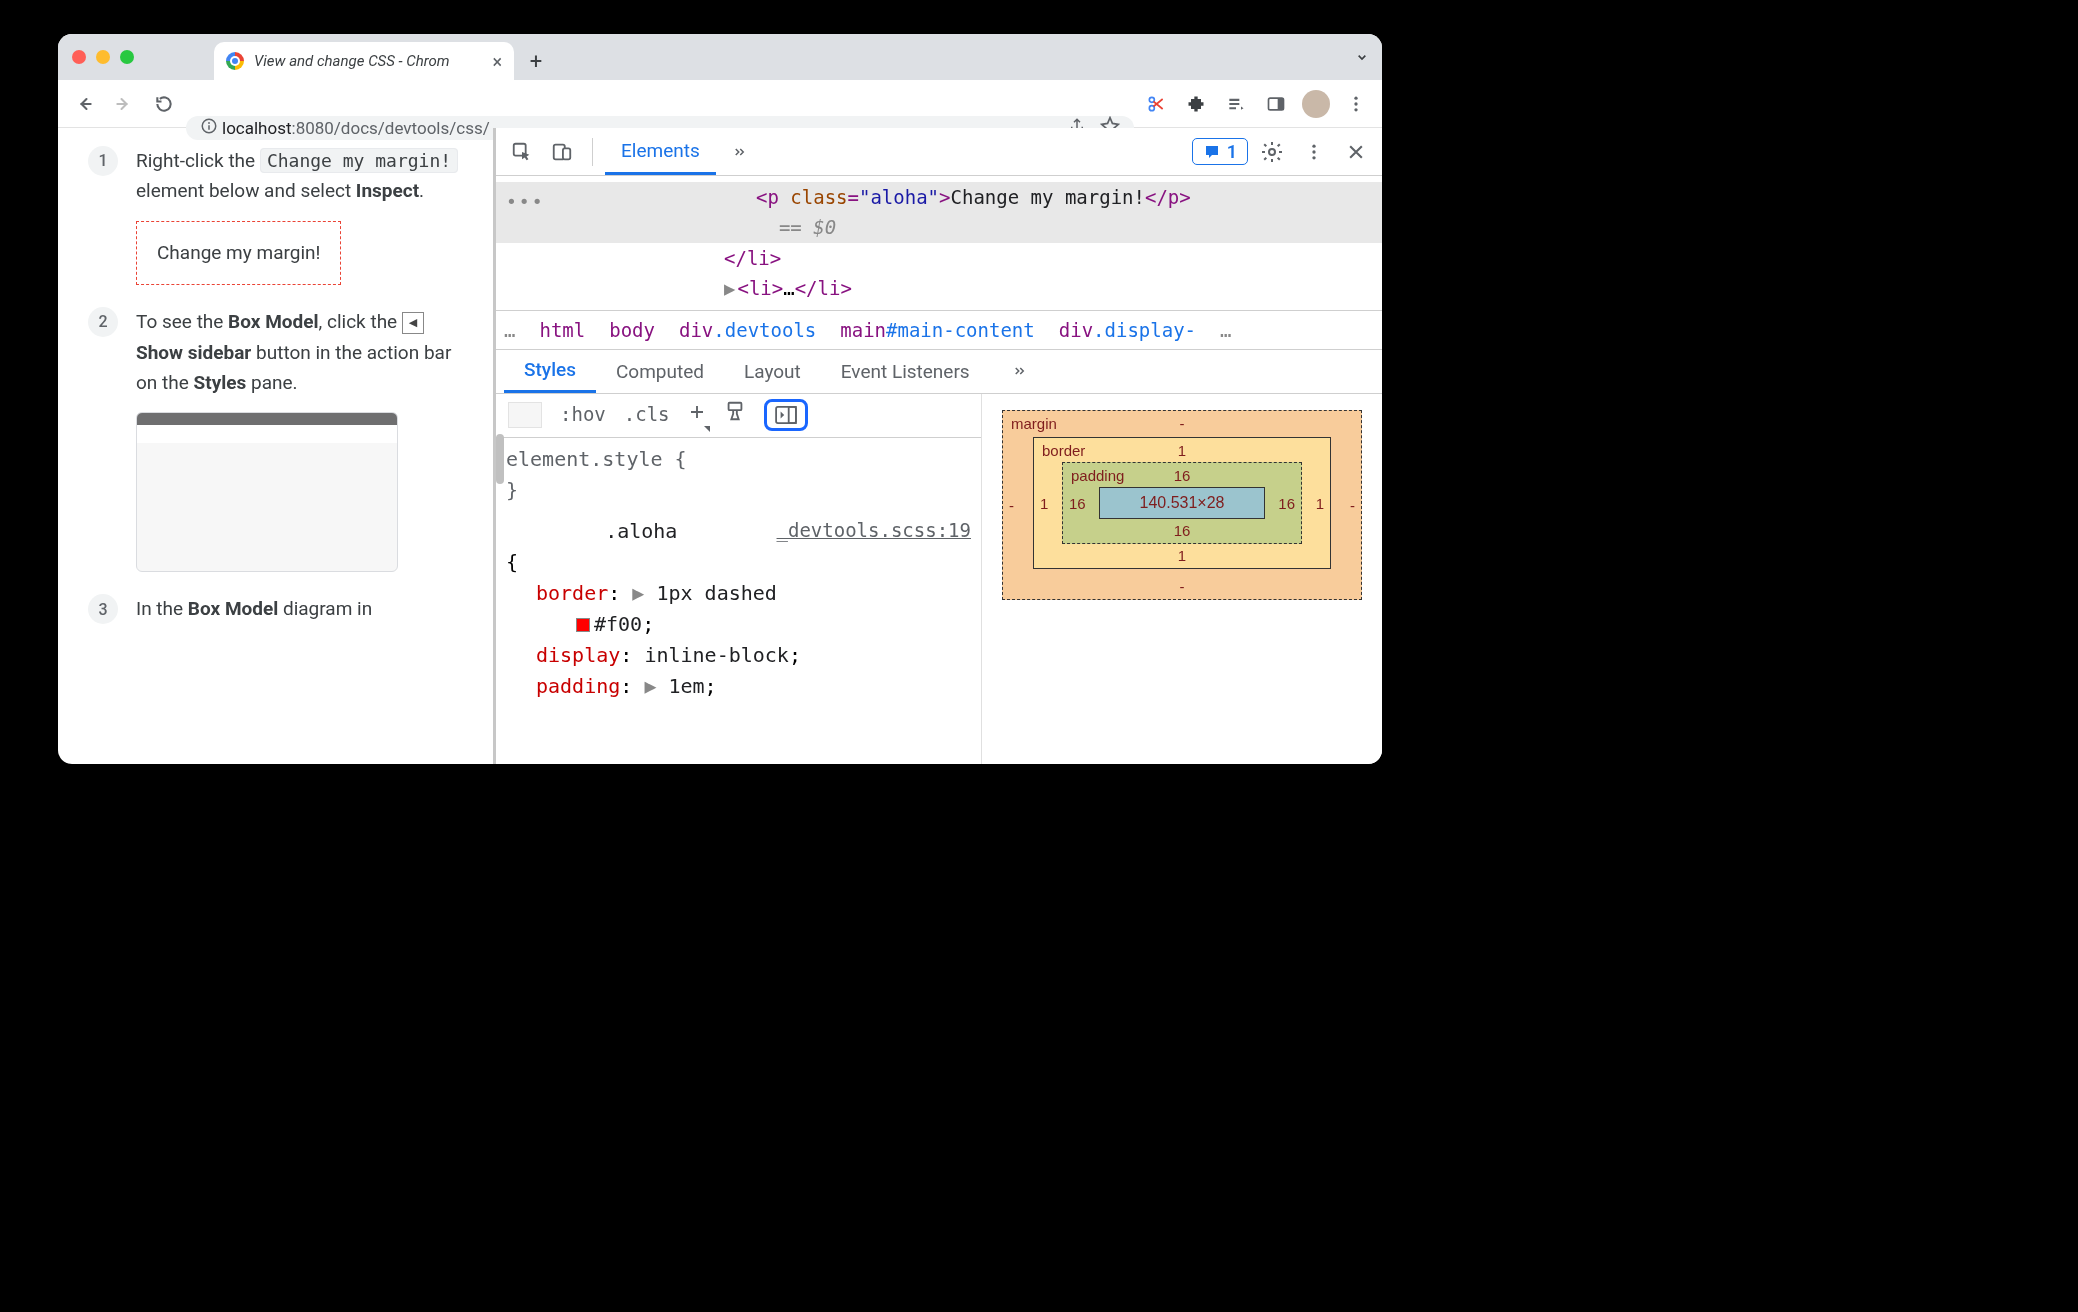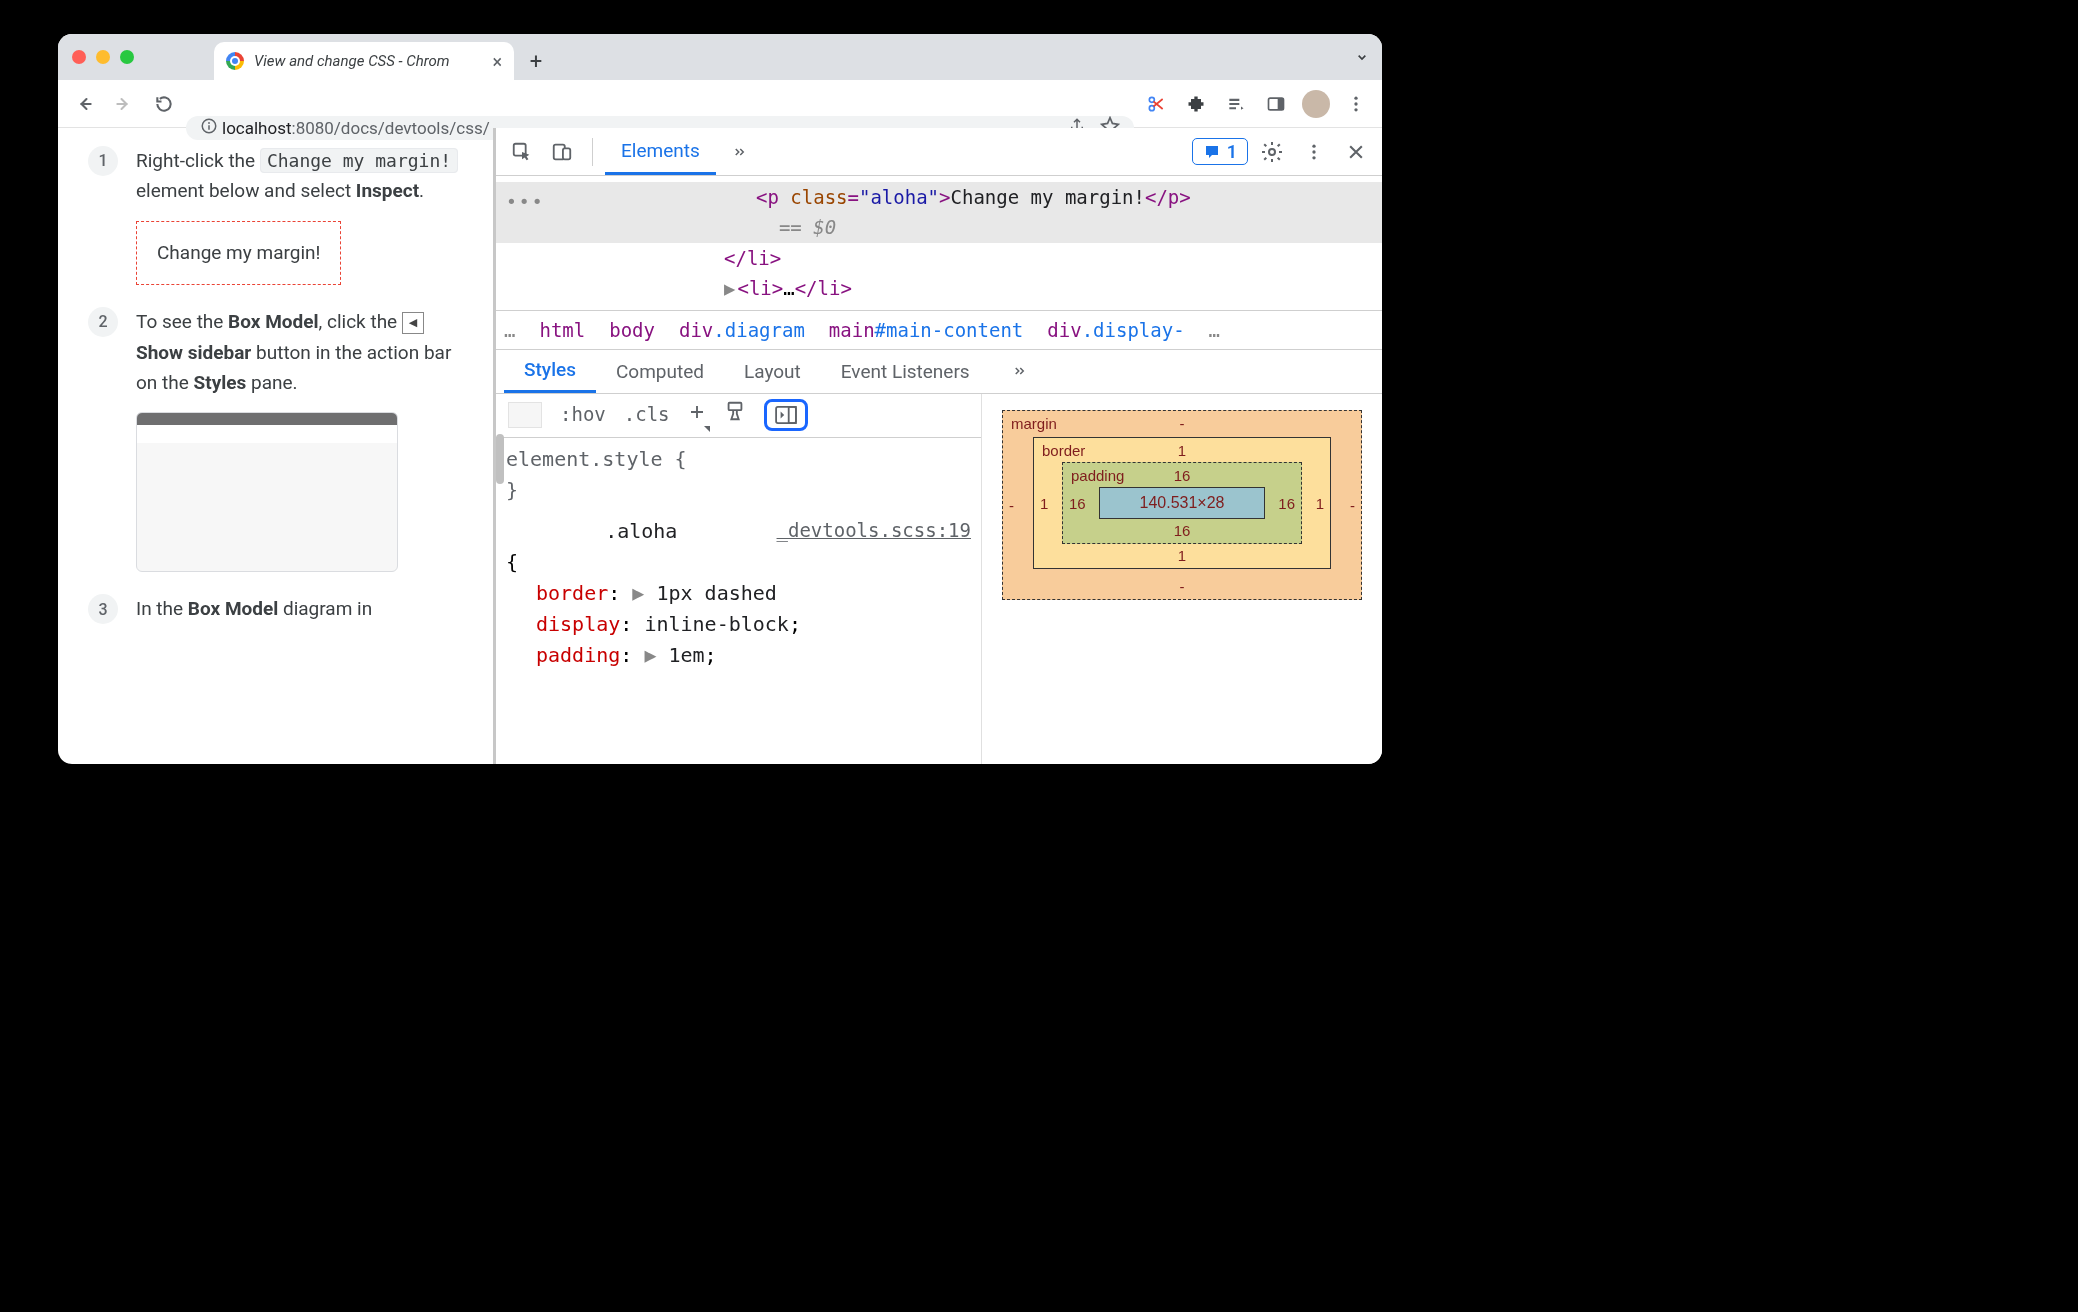--- a/index.html
+++ b/index.html
@@ -317,21 +317,21 @@
           &nbsp;&nbsp;<span class="eqsel">== $0</span>
         </div>
         <div class="domline tree-indent1"><span class="tag">&lt;/li&gt;</span></div>
         <div class="domline tree-indent1"><span class="tri">▶</span><span class="tag">&lt;li&gt;</span><span>…</span><span class="tag">&lt;/li&gt;</span></div>
       </div>
 
       <div class="crumbs">
         <span class="crumb-dots">…</span>
         <span class="crumb">html</span>
         <span class="crumb">body</span>
-        <span class="crumb"><span>div</span><span class="cls">.diagram</span></span>
+        <span class="crumb"><span>div</span><span class="cls">.devtools</span></span>
         <span class="crumb"><span>main</span><span class="id">#main-content</span></span>
         <span class="crumb"><span>div</span><span class="cls">.display-</span></span>
         <span class="crumb-dots">…</span>
       </div>
 
       <div class="styles-tabs">
         <div class="styles-tab active">Styles</div>
         <div class="styles-tab">Computed</div>
         <div class="styles-tab">Layout</div>
         <div class="styles-tab">Event Listeners</div>
@@ -367,20 +367,23 @@
           </div>
           <div><span class="sel">element.style {</span></div>
           <div><span class="sel">}</span></div>
           <div style="margin-top:10px;text-align:center;">
             <span class="sel" style="color:#202124;">.aloha</span>
             <span class="src">_devtools.scss:19</span>
           </div>
           <div><span>{</span></div>
           <div style="padding-left:30px;">
             <span class="prop">border</span><span>: </span><span class="tri-small">▶ </span><span class="val">1px dashed</span>
+          </div>
+          <div style="padding-left:70px;">
+            <span class="swatch"></span><span class="val">#f00</span><span>;</span>
           </div>
           <div style="padding-left:30px;">
             <span class="prop">display</span><span>: </span><span class="val">inline-block</span><span>;</span>
           </div>
           <div style="padding-left:30px;">
             <span class="prop">padding</span><span>: </span><span class="tri-small">▶ </span><span class="val">1em</span><span>;</span>
           </div>
         </div>
 
         <div class="boxmodel">

